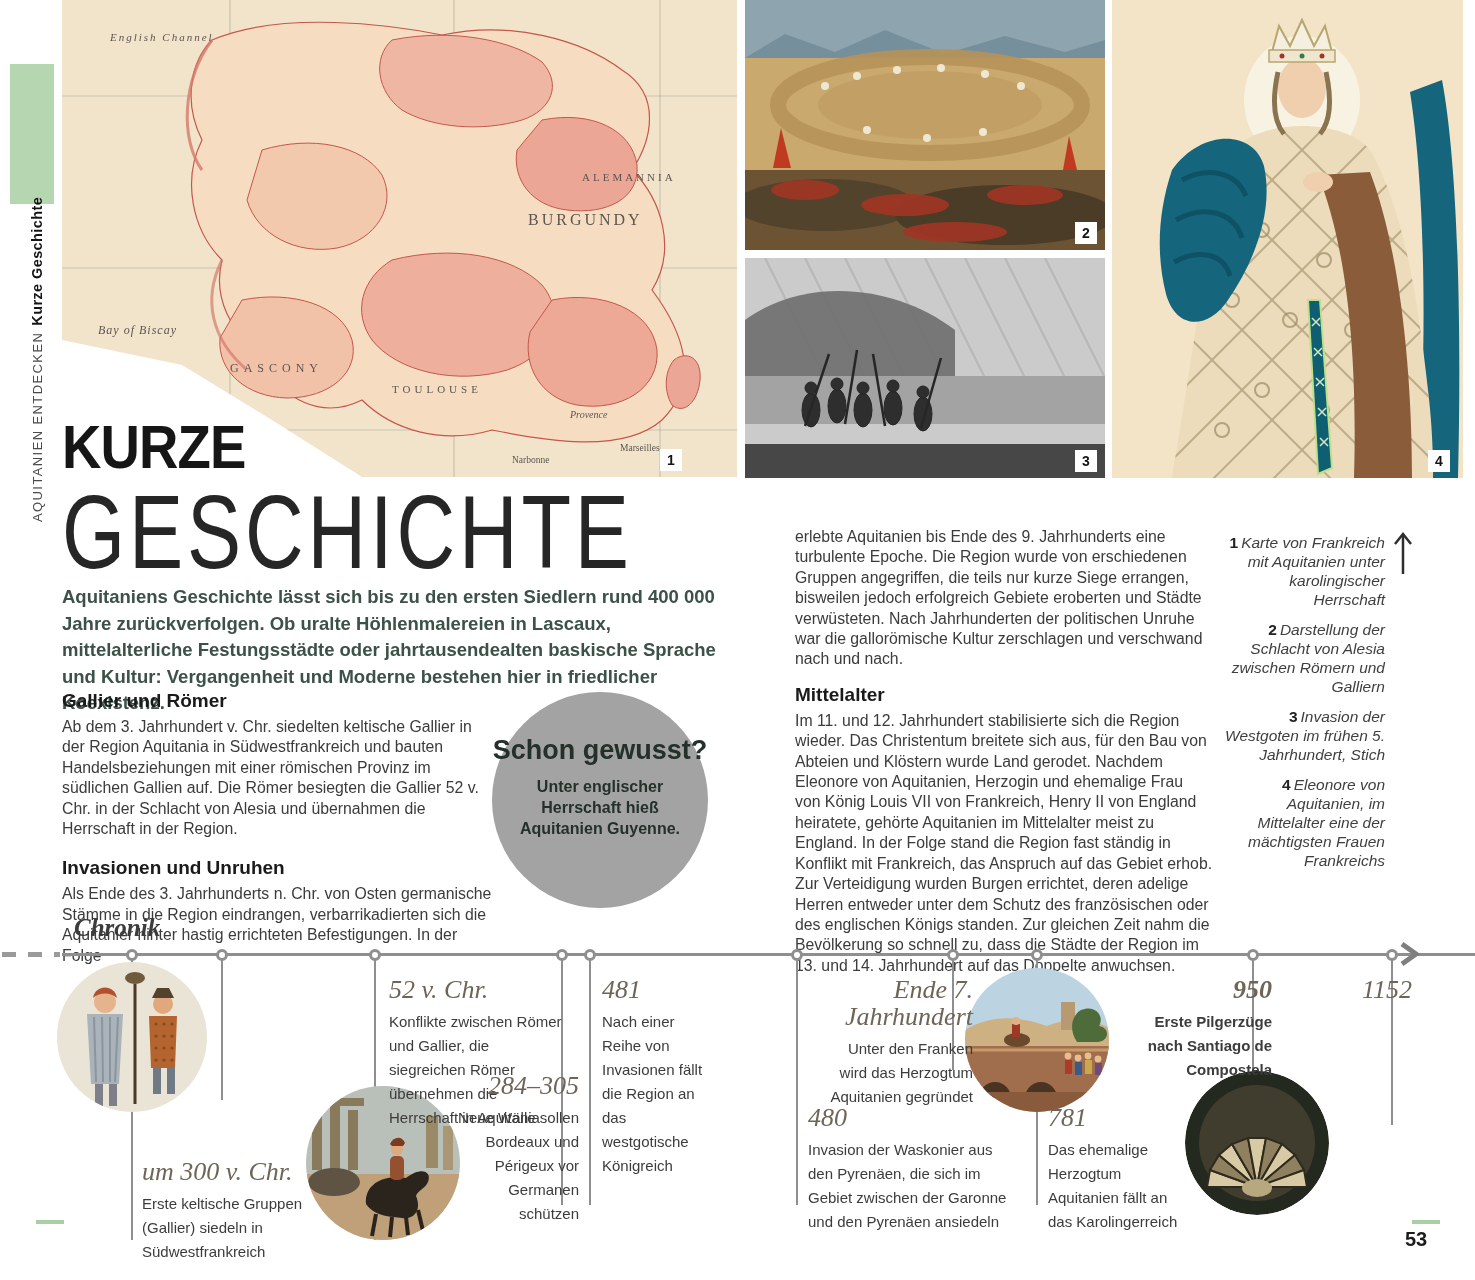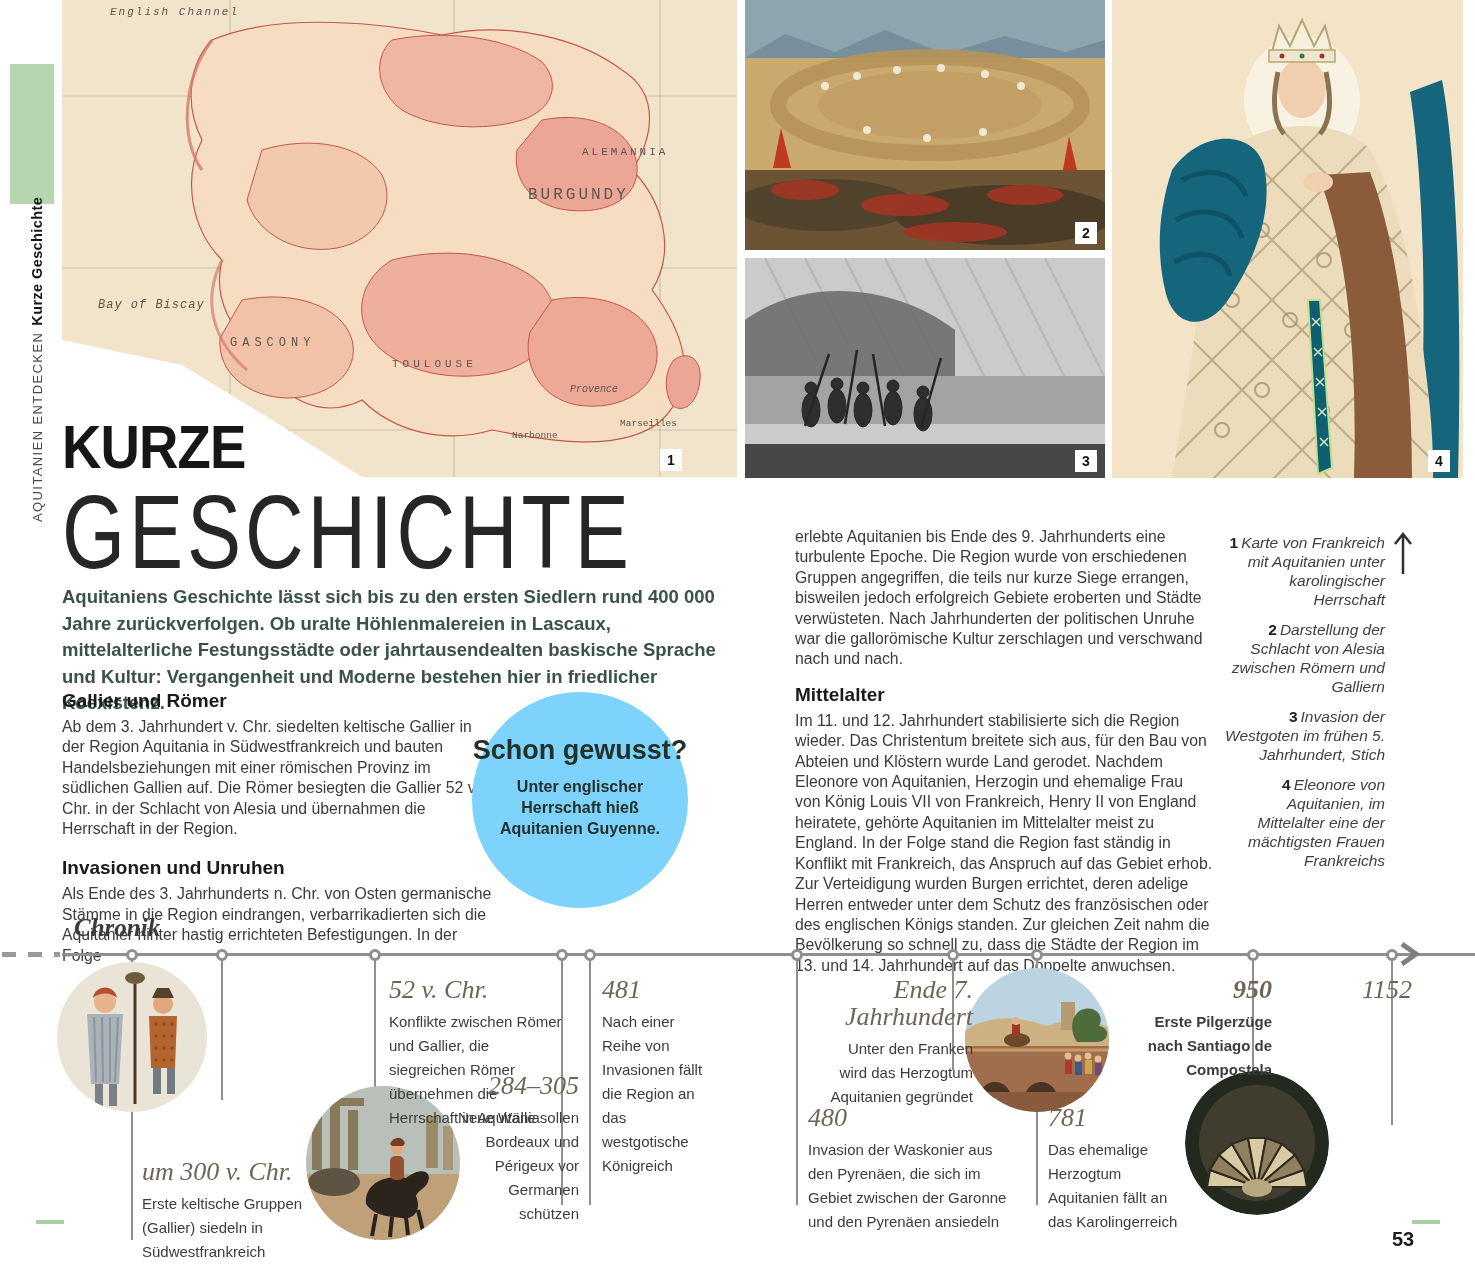--- a/index.html
+++ b/index.html
@@ -10,41 +10,41 @@
   .green-block{position:absolute;left:10px;top:64px;width:44px;height:140px;background:#b6d6b1;}
   .vlabel{position:absolute;left:29px;top:522px;width:330px;transform:rotate(-90deg);
           transform-origin:0 0;font-size:13px;letter-spacing:1.4px;color:#4a4a4a;white-space:nowrap;}
   .vlabel .chap{font-weight:700;font-size:14.5px;color:#141414;letter-spacing:.4px;padding-left:6px;}
 
   
   .img{position:absolute;overflow:hidden;}
   .img svg{display:block;}
   .badge{position:absolute;width:22px;height:22px;background:#ffffff;color:#141414;
          font-weight:700;font-size:14px;display:flex;align-items:center;justify-content:center;}
-  .mlabel{position:absolute;color:#5c5550;font-family:Liberation Mono, monospace;white-space:nowrap;}
+  .mlabel{position:absolute;color:#5c5550;font-family:Liberation Serif, serif;white-space:nowrap;margin-top:25px;}
   .ml-sea{font-style:italic;}
 
   
   .t1{position:absolute;left:62px;top:416px;font-size:62px;font-weight:800;color:#161616;
       letter-spacing:-1px;line-height:1;transform:scaleX(.88);transform-origin:0 0;}
   .t2{position:absolute;left:62px;top:480px;font-size:104px;font-weight:100;color:#262626;
       letter-spacing:5px;line-height:1;transform:scaleX(.78);transform-origin:0 0;}
   .intro{position:absolute;left:62px;top:584px;width:655px;font-size:18.5px;line-height:26.5px;
          font-weight:700;color:#3c5147;}
 
   
   .leftcol{position:absolute;left:62px;top:690px;width:432px;}
   .rightcol{position:absolute;left:795px;top:527px;width:418px;}
   .h3{font-size:19px;font-weight:700;color:#1a1a1a;margin:0 0 5px 0;}
   .bodytext{font-size:15.8px;line-height:20.4px;color:#3b3b3b;margin:0 0 18px 0;}
   .rightcol .bodytext{margin-bottom:14px;}
 
   
-  .know{position:absolute;left:472px;top:692px;width:216px;height:216px;border-radius:50%;
-        background:#7dd3fc;text-align:center;}
+  .know{position:absolute;left:492px;top:692px;width:216px;height:216px;border-radius:50%;
+        background:#a3a3a3;text-align:center;}
   .know .kh{margin:44px 0 0 0;font-size:27px;line-height:29px;font-weight:700;color:#24302a;}
   .know .kb{margin:11px auto 0;width:174px;font-size:16px;line-height:21px;font-weight:700;color:#24302a;}
 
   
   .caps{position:absolute;left:1225px;top:533px;width:160px;text-align:right;}
   .cap{margin-bottom:11px;font-size:15.5px;line-height:19px;color:#3f3f3f;font-style:italic;}
   .cap b{font-style:normal;font-weight:700;color:#222;padding-right:3px;}
   .uparrow{position:absolute;left:1392px;top:530px;}
 
   
@@ -60,21 +60,21 @@
   .tl-photo{position:absolute;border-radius:50%;overflow:hidden;}
   .ev{position:absolute;}
   .ev .d{font-family:"Liberation Serif",serif;font-style:italic;font-size:26px;line-height:27px;
          color:#6e6557;margin:0 0 7px 0;}
   .ev .t{font-size:15px;line-height:24px;color:#3c3c3c;}
   .ev.right{text-align:right;padding-left:29px;}
 
   
   .pagebar{position:absolute;width:28px;height:4px;background:#a9cfa5;}
   .pageno{position:absolute;font-size:20px;font-weight:700;color:#1c1c1c;}
-  .pageno.r{text-align:left;width:48px;}
+  .pageno.r{text-align:center;width:48px;}
 </style>
 </head>
 <body>
 
 <div class="page">
 
   <div class="green-block"></div>
   <div class="vlabel"><span>AQUITANIEN ENTDECKEN</span><span class="chap">Kurze Geschichte</span></div>
 
   <div class="img" style="left:62px;top:0;width:675px;height:477px;">

